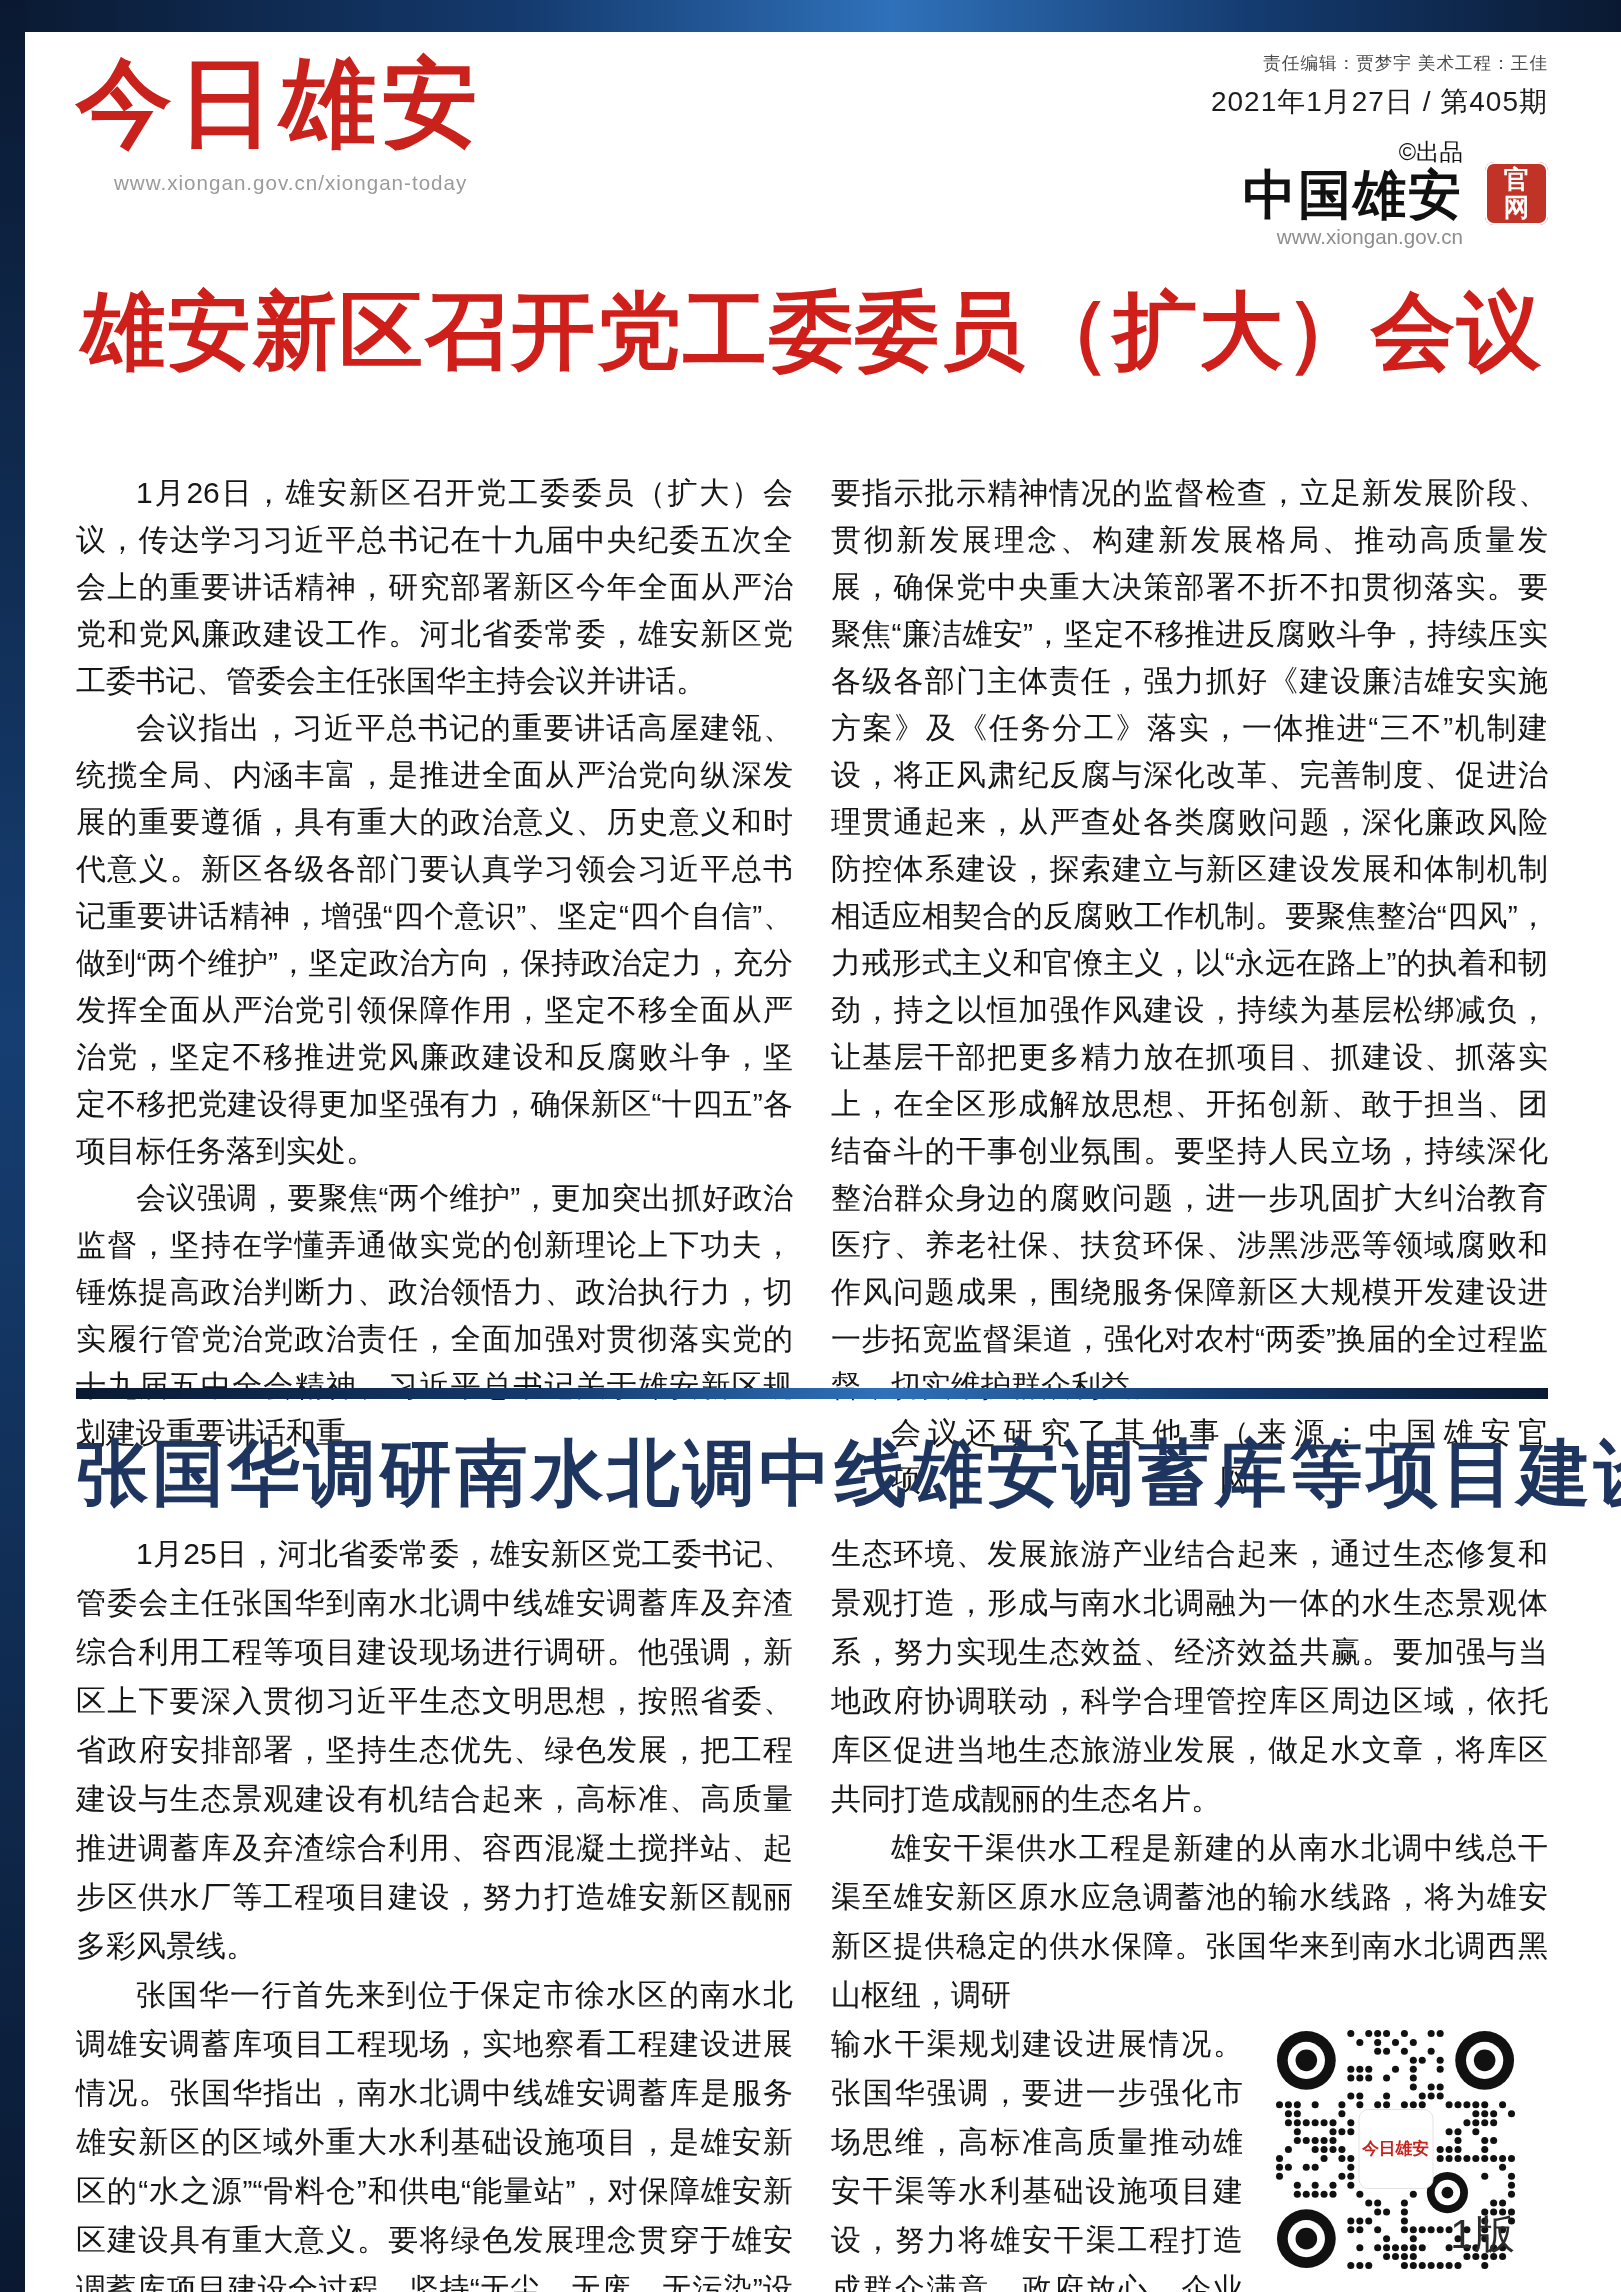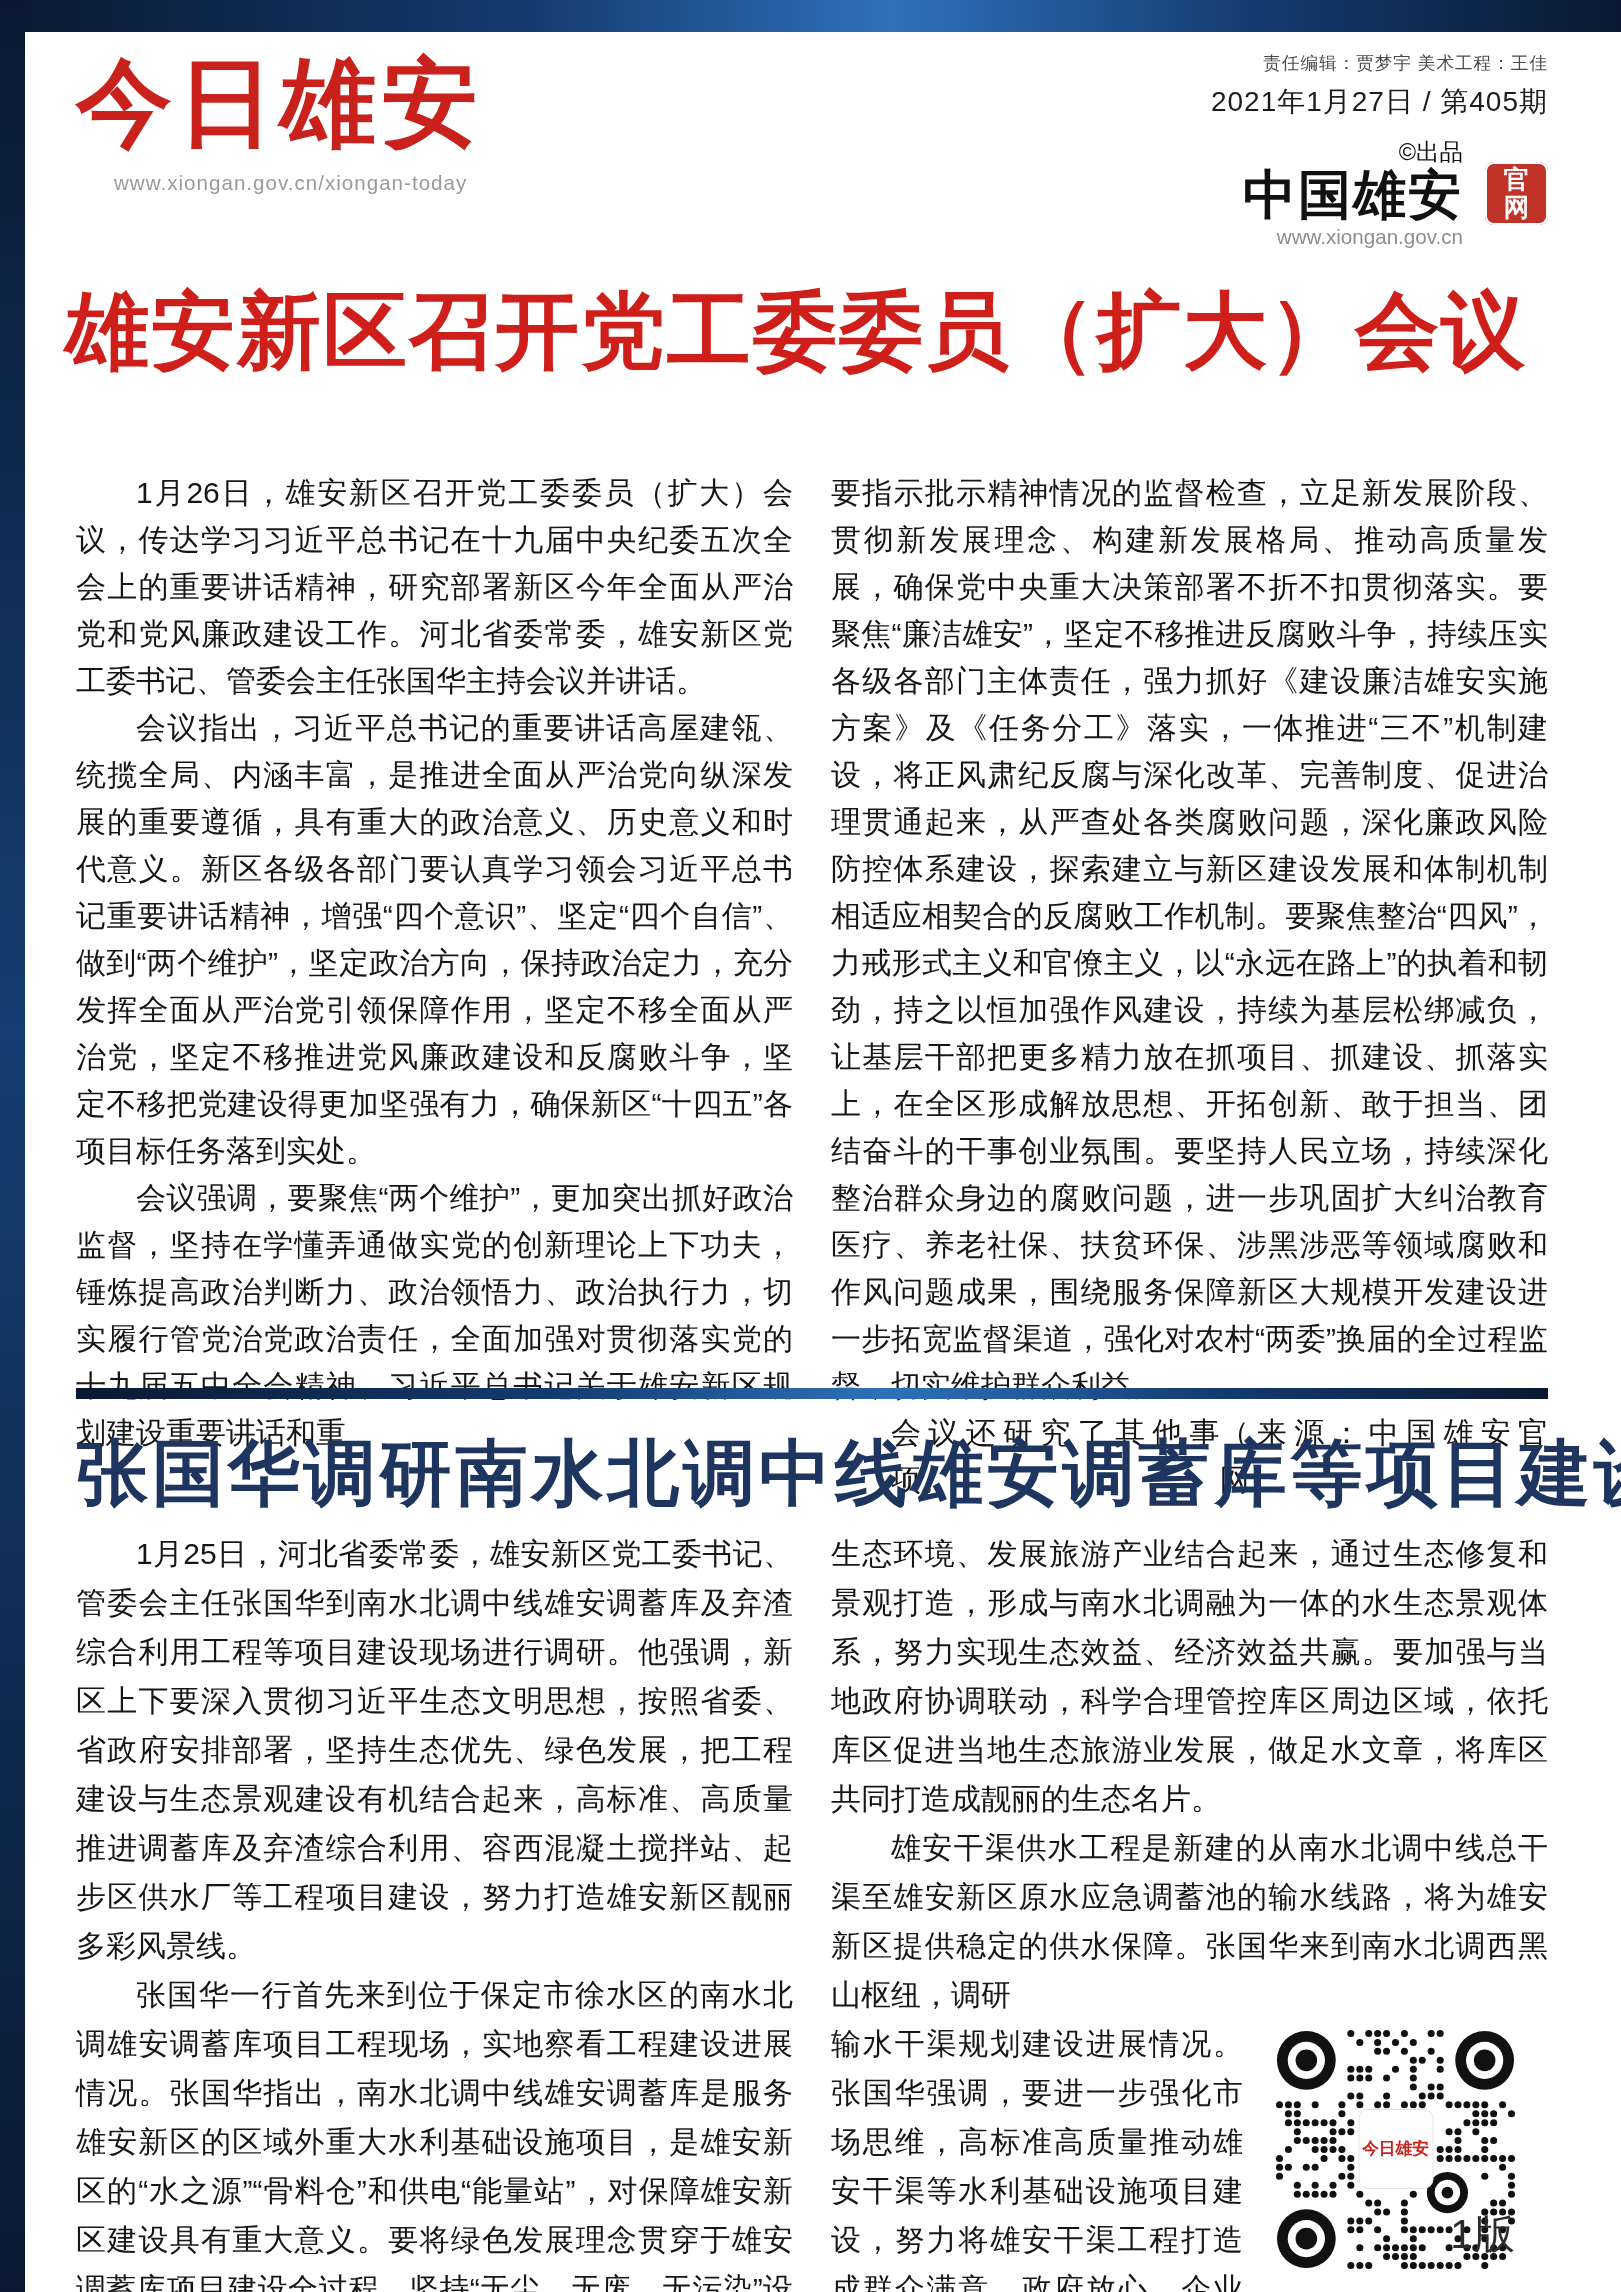--- a/index.html
+++ b/index.html
@@ -42,21 +42,21 @@
   }
   .brand-url { font-size: 20.6px; color: #8d8d8d; margin-top: 1px; }
   .seal {
     width: 63px; height: 63px; margin-top: 25.5px;
     background: #c13227; border-radius: 8.8px;
     color: #fff; font-weight: bold; font-size: 25.5px; line-height: 1.1;
     display: flex; flex-direction: column; align-items: center; justify-content: center;
     box-shadow: 0 0 0 2px #fff inset;
   }
   .headline-1 {
-    position: absolute; left: 60px; top: 282px; width: 1472px;
+    position: absolute; left: 76px; top: 282px; width: 1472px;
     font-family: "Liberation Serif", serif;
     font-weight: 900; font-size: 84px; line-height: 1.2;
     color: #cf1f1a; text-align: center; letter-spacing: 2px;
     white-space: nowrap;
   }
   .article { position: absolute; left: 76px; width: 1472px; display: flex; gap: 38px; }
   .article-1 { top: 469px; }
   .article-2 { top: 1529px; }
   .col { flex: 1 1 0; font-size: 30px; line-height: 47px; text-align: justify; color: #161616; }
   .article-2 .col { line-height: 49px; }

